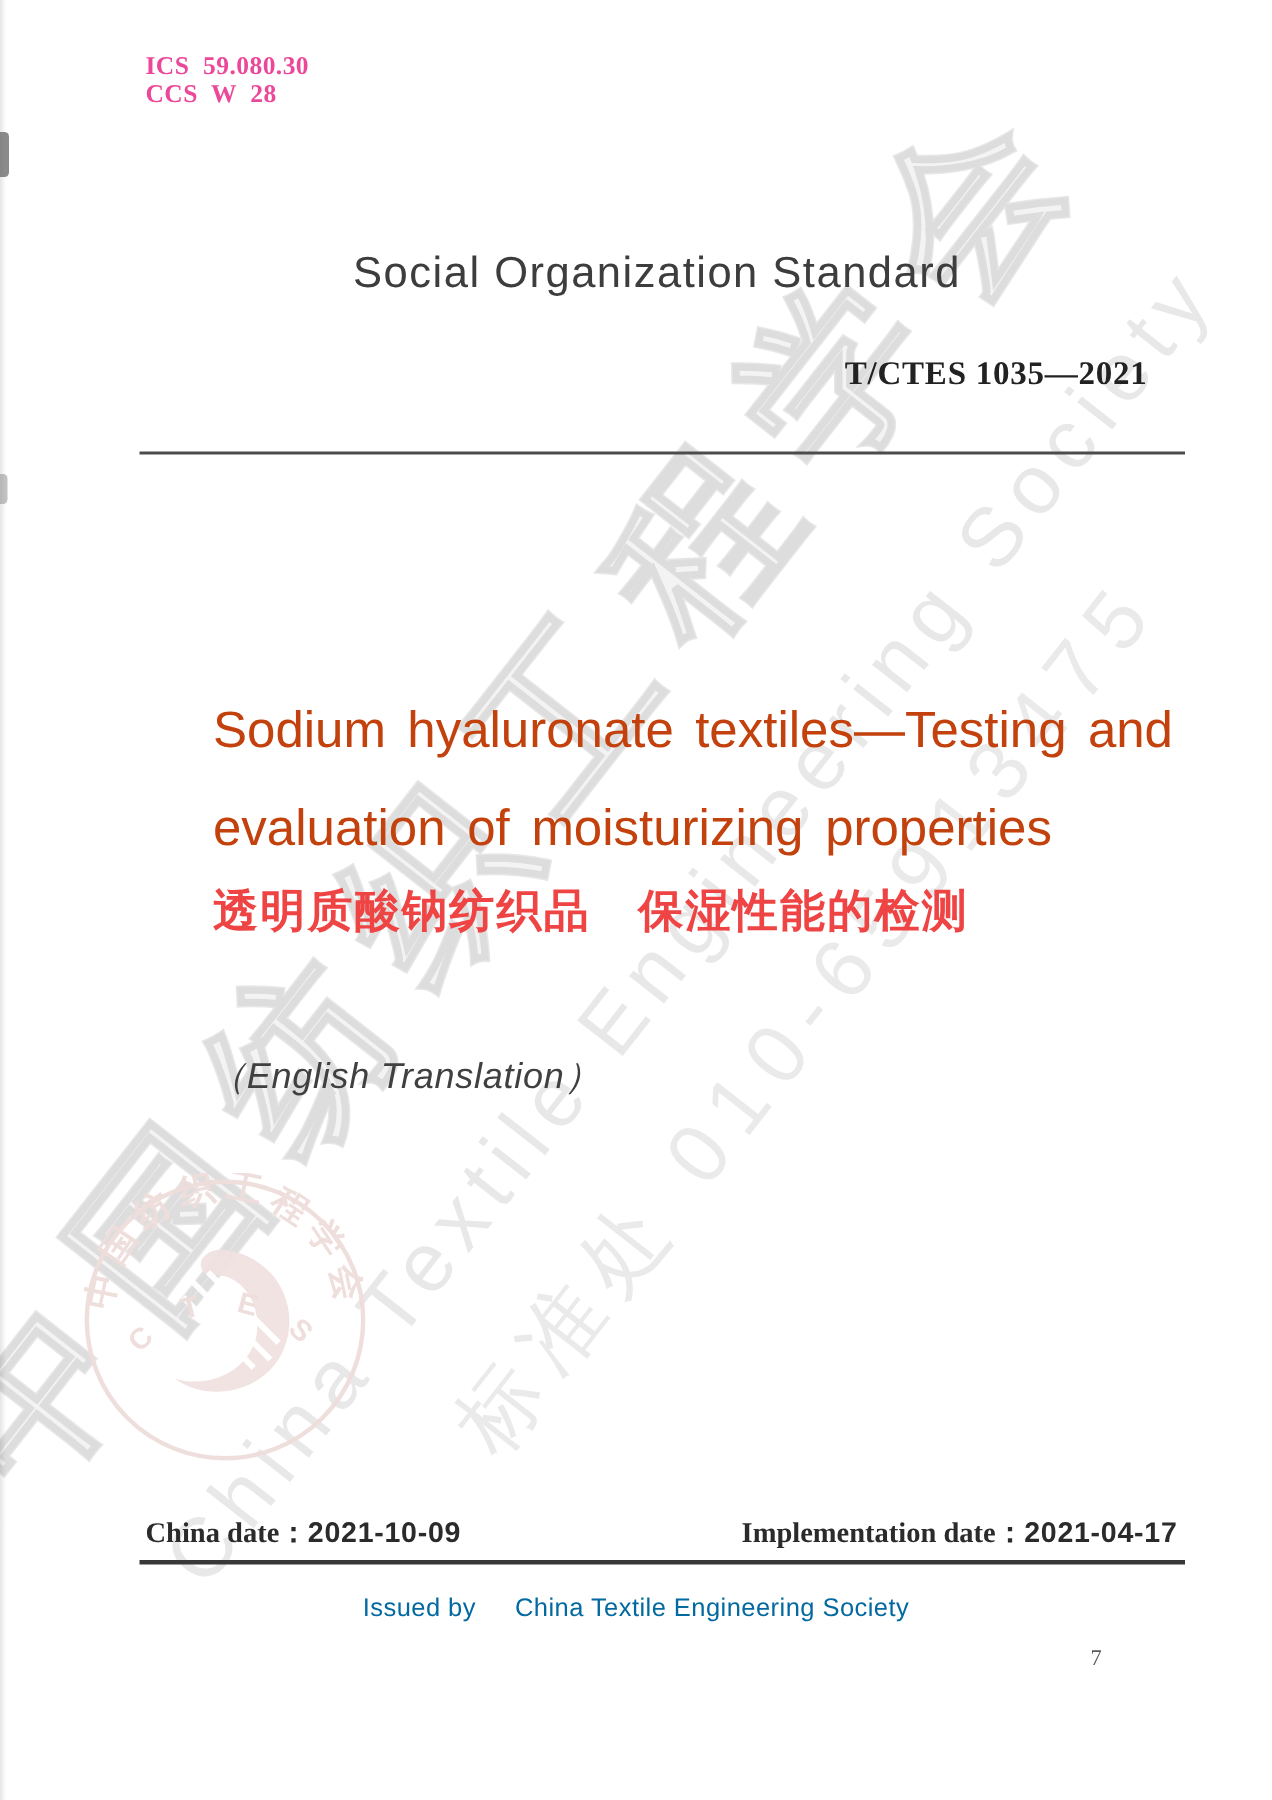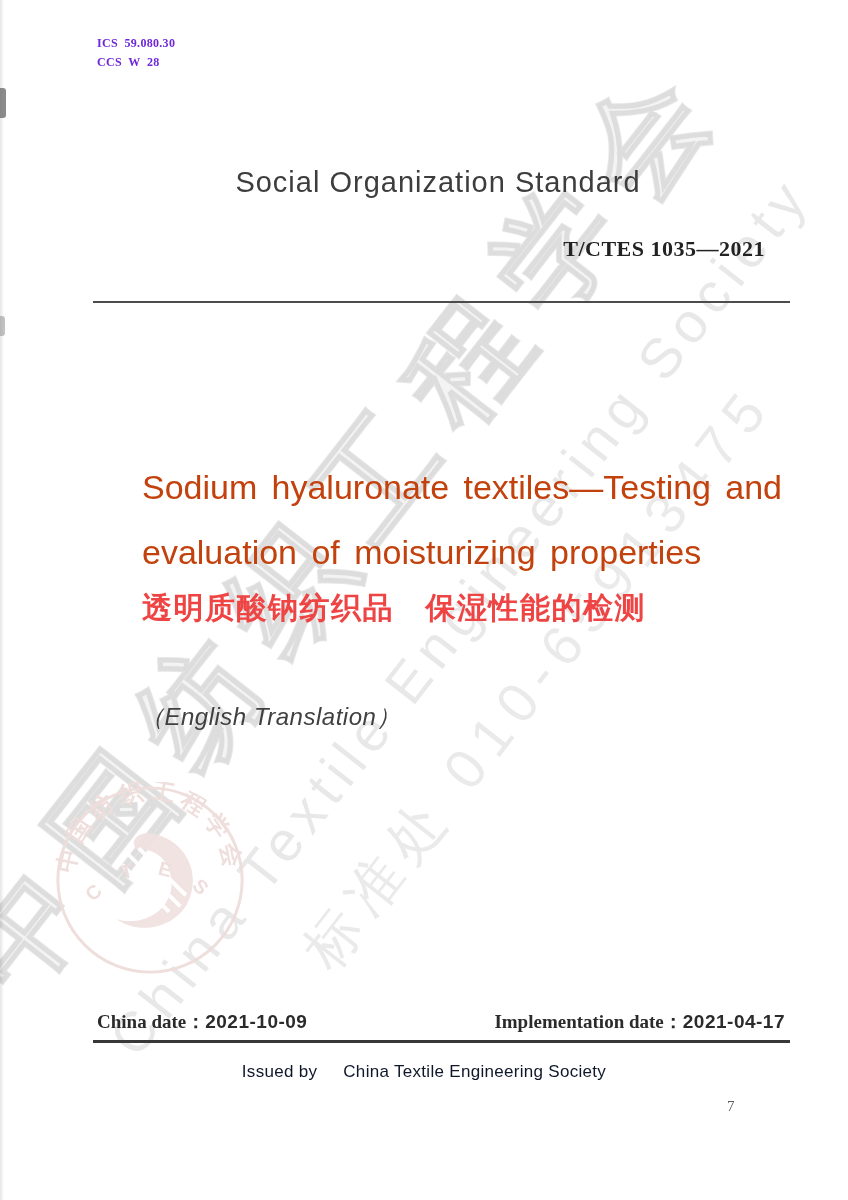--- a/index.html
+++ b/index.html
@@ -44,21 +44,21 @@
     margin-top: 30px; font-size: 56px; letter-spacing: 11px;
     color: rgba(125,125,125,0.16); white-space: nowrap;
   }
   .seal { position: absolute; left: 52px; top: 782px; width: 196px; height: 196px; z-index: 0; opacity: .95; }
 
   
   .content { position: absolute; inset: 0; z-index: 1; }
   .ics, .ccs {
     position: absolute; left: 97px;
     font-family: "Liberation Serif", serif; font-weight: 700;
-    font-size: 12px; line-height: 19px; color: #6d28d9;
+    font-size: 17px; line-height: 19px; color: #ec4899;
     white-space: pre; letter-spacing: .3px;
   }
   .ics { top: 34px; }
   .ccs { top: 53px; }
   .std-type {
     position: absolute; left: 0; right: 0; top: 166px;
     text-align: center; transform: translateX(14px);
     font-size: 29px; letter-spacing: 1px; color: #3d3d3d;
   }
   .std-num {
@@ -90,21 +90,21 @@
   .dates-row {
     position: absolute; left: 97px; top: 1009px; width: 688px;
     display: flex; justify-content: space-between;
     font-family: "Liberation Serif", serif; font-weight: 700;
     font-size: 19px; color: #2b2b2b;
   }
   .date-val { font-family: "Liberation Sans", sans-serif; font-weight: 600; letter-spacing: .5px; }
 
   .issued-by {
     position: absolute; left: 0; right: 0; top: 1062px;
-    text-align: center; font-size: 17px; color: #0f172a; letter-spacing: .3px;
+    text-align: center; font-size: 17px; color: #0369a1; letter-spacing: .3px;
   }
   .issued-by .issuer { margin-left: 26px; }
 
   .page-num {
     position: absolute; left: 727px; top: 1098px;
     font-family: "Liberation Serif", serif; font-size: 15px; color: #5a5a5a;
   }
 </style>
 </head>
 <body>

